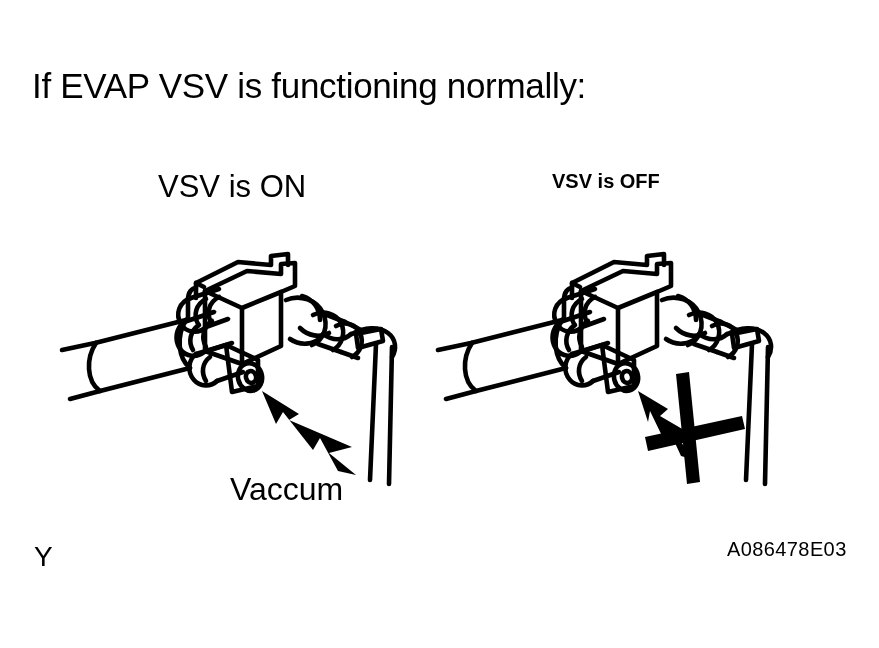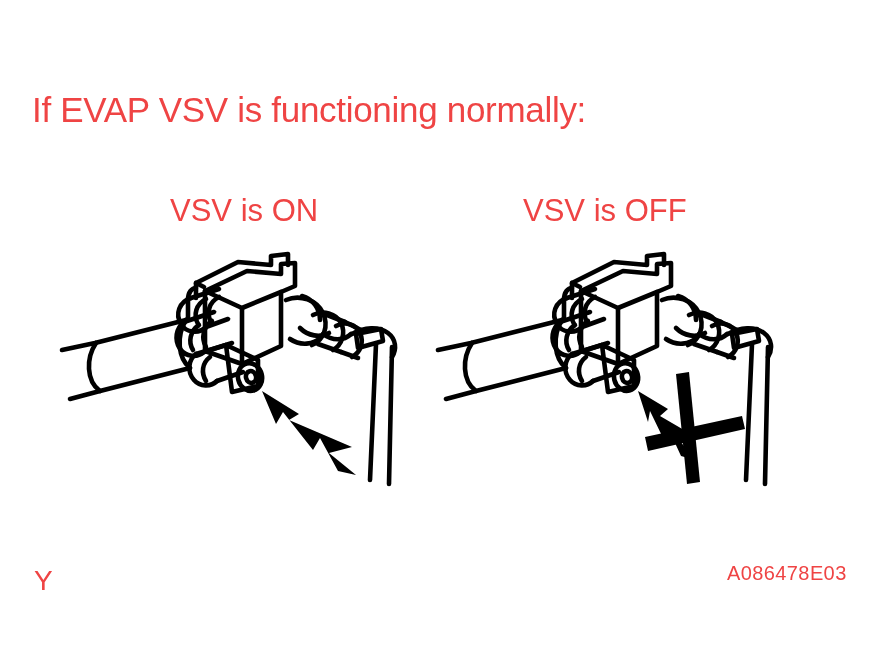--- a/index.html
+++ b/index.html
@@ -12,39 +12,39 @@
     width: 879px;
     height: 648px;
     background: #ffffff;
     overflow: hidden;
     font-family: "Liberation Sans", sans-serif;
     color: #000000;
   }
   .txt {
     position: absolute;
     white-space: pre;
-    color: #ef4444;
+    color: #000000;
     line-height: 1;
-    margin-top: 24px;
   }
   #title {
     left: 32px;
     top: 68px;
     font-size: 35px;
     letter-spacing: -0.3px;
   }
   #label-on {
-    left: 170px;
+    left: 158px;
     top: 171px;
     font-size: 31px;
   }
   #label-off {
-    left: 523px;
+    left: 552px;
     top: 171px;
-    font-size: 31px;
+    font-size: 20px;
+    font-weight: bold;
   }
   #caption-left {
     left: 230px;
     top: 473px;
     font-size: 32px;
   }
   #caption-right {
     left: 556px;
     top: 473px;
     font-size: 32px;
@@ -70,20 +70,21 @@
 <body>
 
 <div id="page">
 
   <div class="txt" id="title">If EVAP VSV is functioning normally:</div>
 
   <div class="txt" id="label-on">VSV is ON</div>
 
   <div class="txt" id="label-off">VSV is OFF</div>
 
+  <div class="txt" id="caption-left">Vaccum</div>
 
 
   <div class="txt" id="ymark">Y</div>
 
   <div class="txt" id="refcode">A086478E03</div>
 
   <svg class="art" width="879" height="648" viewBox="0 0 879 648" xmlns="http://www.w3.org/2000/svg">
     <g fill="none" stroke="#000" stroke-width="4.6" stroke-linecap="round" stroke-linejoin="round">
 
       <g>

